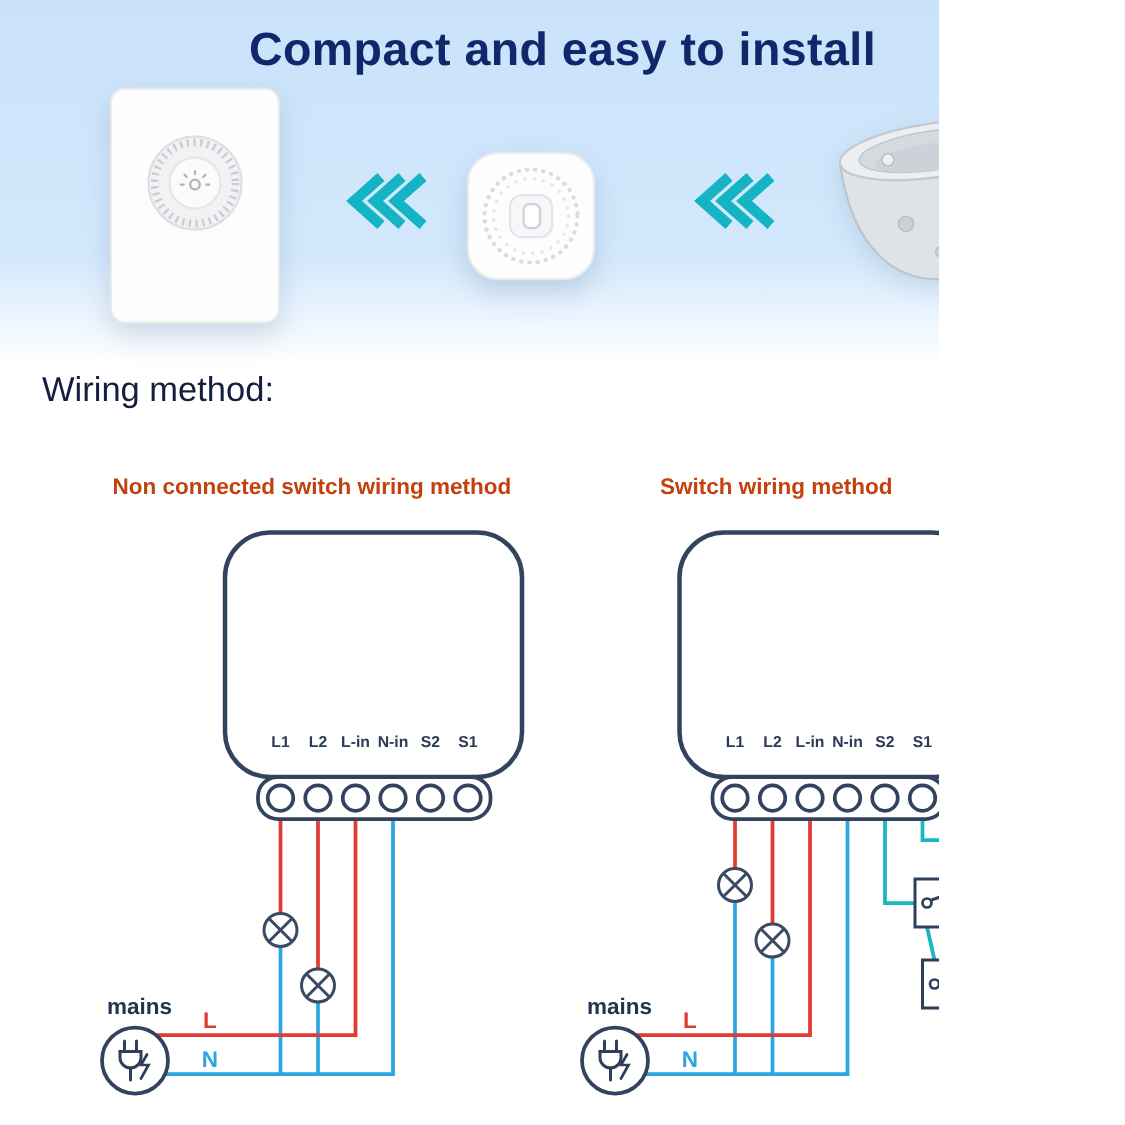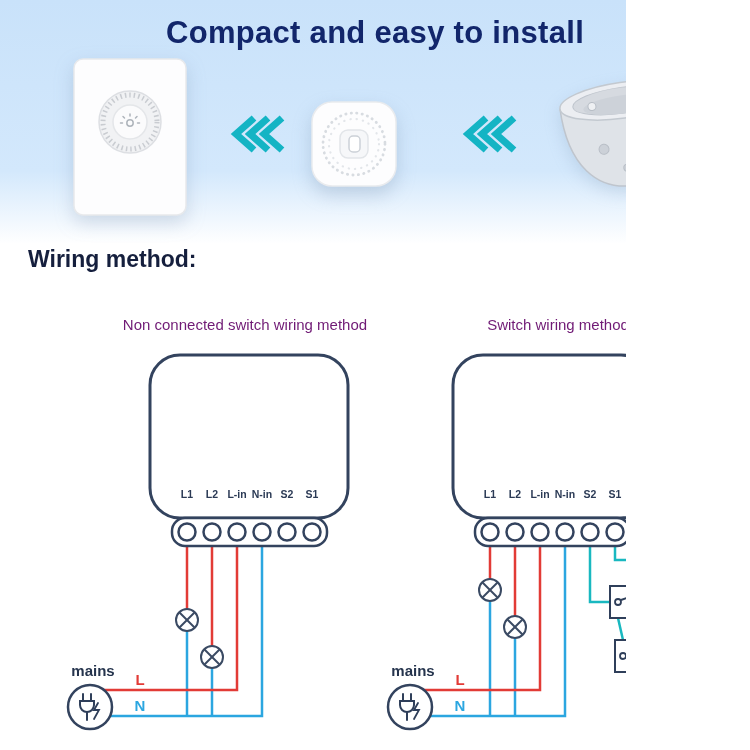--- a/index.html
+++ b/index.html
@@ -12,25 +12,25 @@
               color:#12266b;letter-spacing:.3px;}
 
   .product,.arrows{position:absolute;}
   .p-dimmer{left:70px;top:56px;filter:drop-shadow(0 7px 9px rgba(110,135,170,.28));}
   .p-module{left:306px;top:96px;filter:drop-shadow(0 8px 9px rgba(110,135,170,.30));}
   .p-jbox{left:550px;top:64px;filter:drop-shadow(0 6px 8px rgba(110,135,170,.22));}
   .a-one{left:230px;top:112px;}
   .a-two{left:462px;top:112px;}
 
   .wiring-heading{position:absolute;left:28px;top:246px;margin:0;font-size:23px;
-                  font-weight:bold;color:#151f3d;}
-
-  .diagram-title{position:absolute;font-size:15px;font-weight:normal;color:#701a75;text-align:center;}
+                  font-weight:normal;color:#151f3d;}
+
+  .diagram-title{position:absolute;font-size:15px;font-weight:bold;color:#c2410c;}
   .dt-left{left:75px;top:316px;width:340px;}
-  .dt-right{left:418px;top:316px;width:280px;}
+  .dt-right{left:440px;top:316px;width:280px;}
 
   svg.diagram{position:absolute;}
   .diag-left{left:40px;top:340px;}
   .diag-right{left:350px;top:340px;}
 
   .tlabel{font-family:"Liberation Sans",sans-serif;font-size:10.5px;font-weight:bold;fill:#2b3a55;}
   .mains-text{font-family:"Liberation Sans",sans-serif;font-size:15px;font-weight:bold;fill:#25344d;}
   .l-text{font-family:"Liberation Sans",sans-serif;font-size:15px;font-weight:bold;fill:#e23b36;}
   .n-text{font-family:"Liberation Sans",sans-serif;font-size:15px;font-weight:bold;fill:#2ba6e0;}
 

